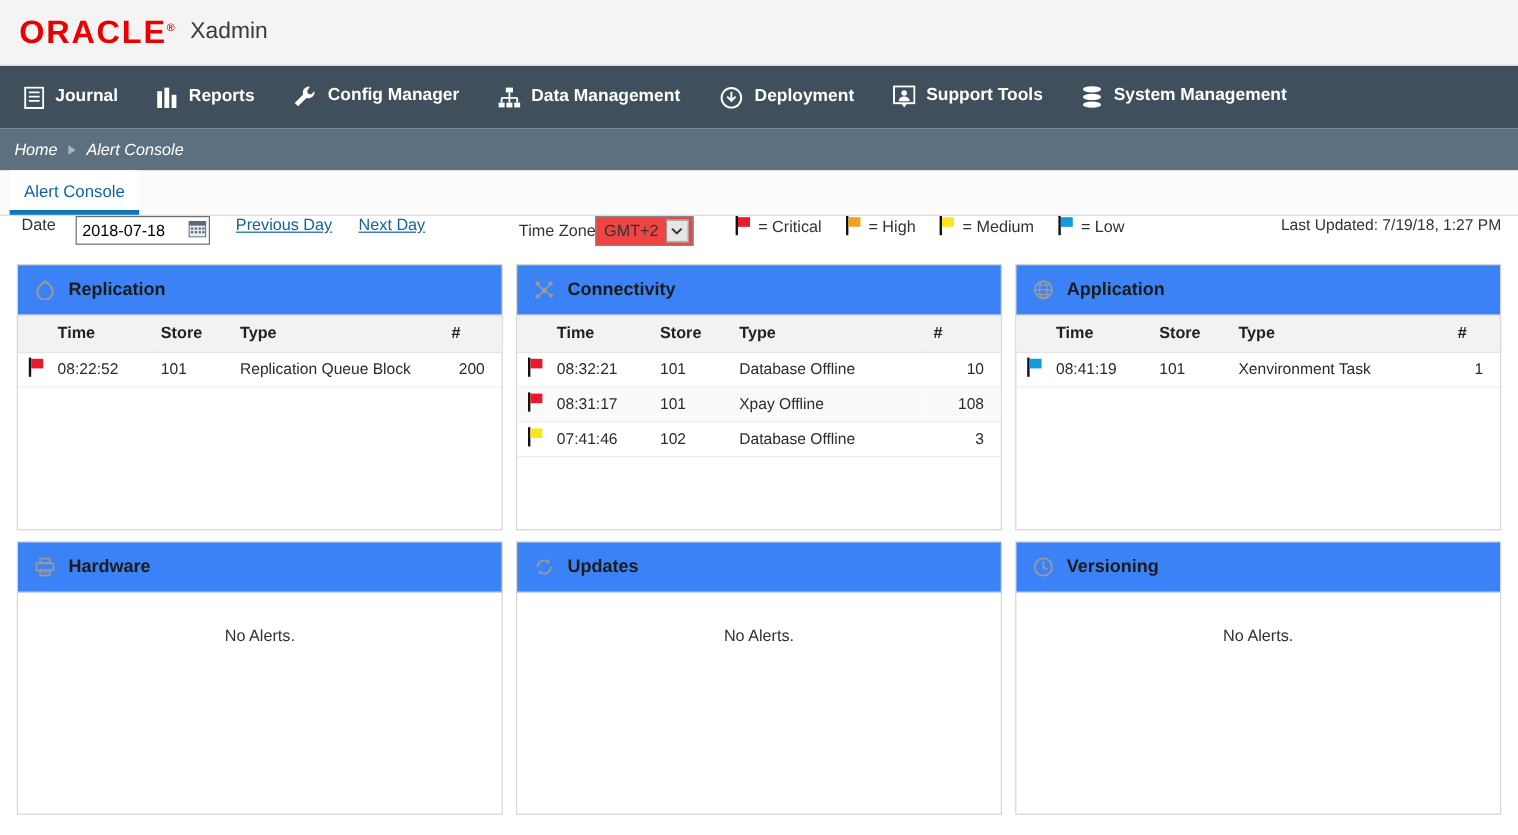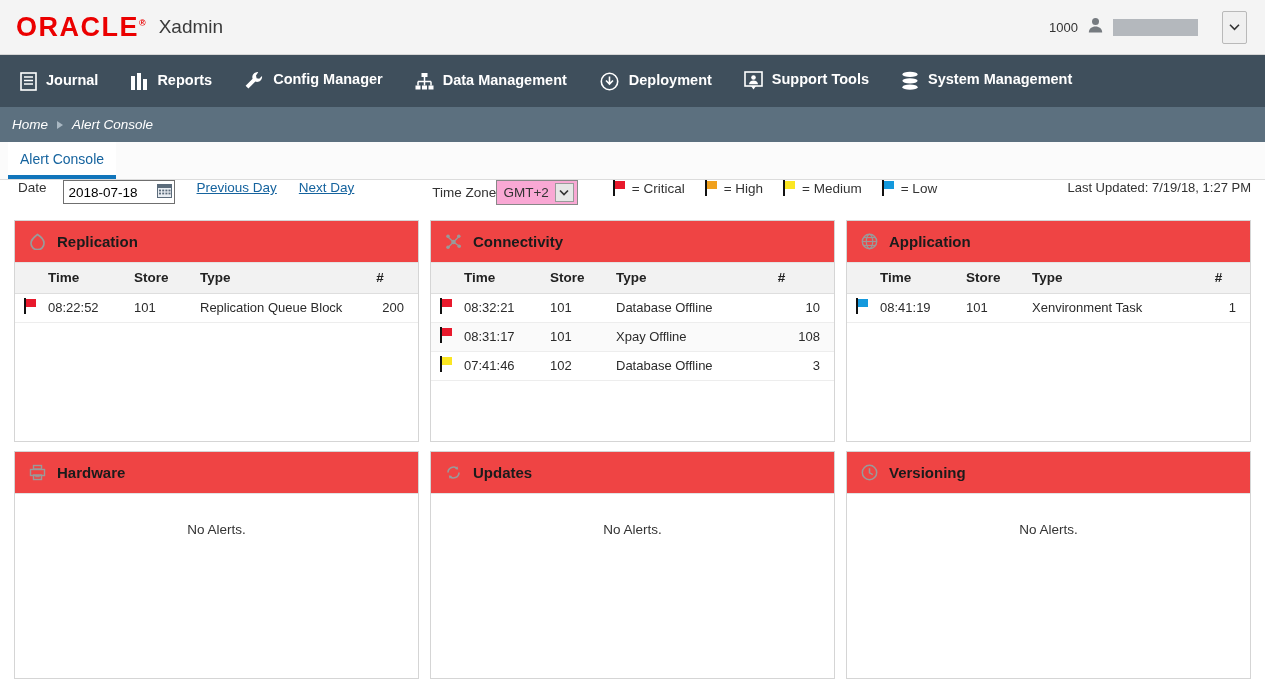--- a/index.html
+++ b/index.html
@@ -161,21 +161,21 @@
     color: #15639e;
     text-decoration: underline;
     font-size: 13.5px;
     margin-left: 22px;
     cursor: pointer;
   }
   .tz-group { display: flex; align-items: center; margin-left: 78px; }
   .tz-select {
     height: 25px;
     border: 1px solid #888;
-    background: #f9a8d4;
+    background: #ef4444;
     display: flex; align-items: center;
     padding: 0 3px 0 6px;
     font-size: 13.5px;
     cursor: pointer;
     gap: 6px;
   }
   .tz-btn {
     width: 19px; height: 19px;
     background: #e6e6e6;
     border: 1px solid #9a9a9a;
@@ -217,21 +217,21 @@
   }
   .panel.tall { height: 222px; }
   .panel.short { height: 228px; }
   .panel-head {
     height: 42px;
     display: flex;
     align-items: center;
     gap: 11px;
     padding-left: 14px;
     border-bottom: 1px solid #e3e3e3;
-    background: #ef4444;
+    background: #3b82f6;
   }
   .panel-title {
     font-size: 15px;
     font-weight: bold;
     color: #1b1b1b;
   }
   .panel-ico { display: flex; align-items: center; }
 
   table.alerts {
     width: 100%;
@@ -270,35 +270,20 @@
 </style>
 </head>
 <body>
 
 <div id="masthead">
   <div class="oracle-logo">
     <span>ORACLE</span><span class="reg">®</span>
   </div>
   <div class="app-name">Xadmin</div>
 
-  <div id="header-right">
-    <span class="user-id">1000</span>
-    <span class="person-icon">
-      <svg width="15" height="16" viewBox="0 0 15 16">
-        <circle cx="7.5" cy="4.4" r="3.5" fill="#767b80"></circle>
-        <path d="M0.8 15.5c0-4 3-6.1 6.7-6.1s6.7 2.1 6.7 6.1z" fill="#767b80"></path>
-      </svg>
-    </span>
-    <span class="user-redacted"></span>
-    <span class="header-dd">
-      <svg width="11" height="8" viewBox="0 0 11 8">
-        <path d="M1 1.8 L5.5 6.3 L10 1.8" stroke="#333" stroke-width="1.6" fill="none"></path>
-      </svg>
-    </span>
-  </div>
 </div>
 
 <div id="navbar">
   <div class="nav-item">
     <span class="nav-ico">
       <svg width="17" height="19" viewBox="0 0 17 19">
         <rect x="1" y="1" width="15" height="17" fill="none" stroke="#fff" stroke-width="1.6"></rect>
         <line x1="4" y1="5" x2="13" y2="5" stroke="#fff" stroke-width="1.5"></line>
         <line x1="4" y1="8.5" x2="13" y2="8.5" stroke="#fff" stroke-width="1.5"></line>
         <line x1="4" y1="12" x2="13" y2="12" stroke="#fff" stroke-width="1.5"></line>

